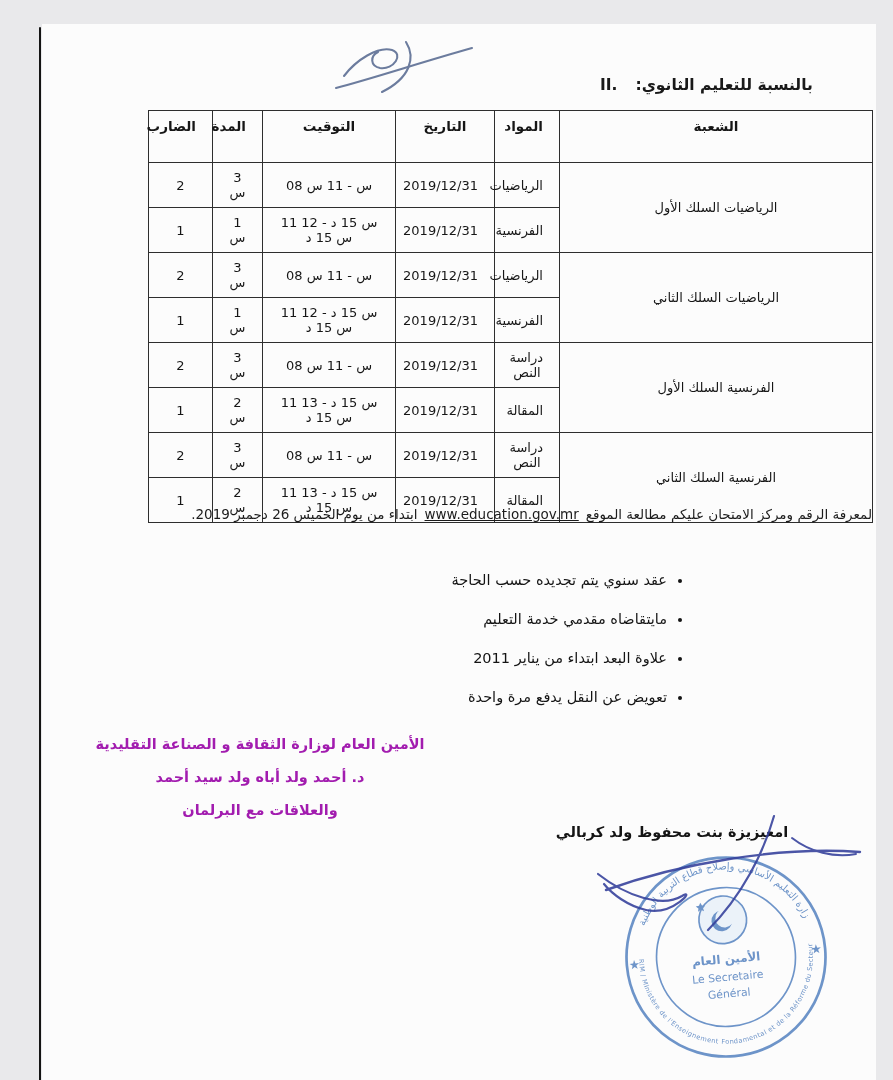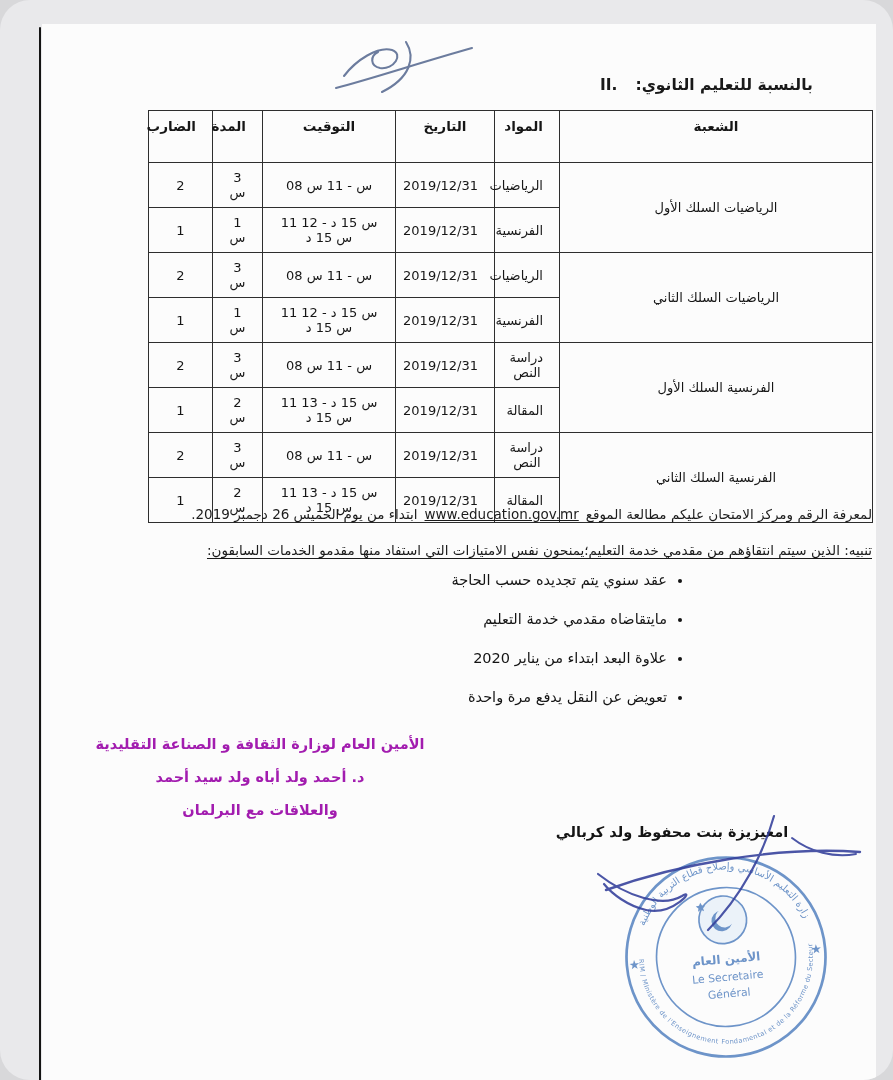--- a/index.html
+++ b/index.html
@@ -1,19 +1,19 @@
 <!DOCTYPE html>
 <html lang="ar"><head>
 <meta charset="utf-8">
 <style>
   html,body{margin:0;padding:0;background:#d8d8da;}
   .canvas{
     position:relative;width:893px;height:1080px;margin:0 auto;
     background:#e9e9eb;overflow:hidden;
-    font-family:"DejaVu Sans",sans-serif;color:#1f1f1f;border-radius:30px;
+    font-family:"DejaVu Sans",sans-serif;color:#1f1f1f;
   }
   .page{
     position:absolute;left:42px;top:24px;width:834px;height:1056px;
     background:#fcfcfc;
   }
   .scan-line{
     position:absolute;left:39px;top:27px;width:2px;height:1053px;
     background:#141414;border-radius:2px 2px 0 0;
   }
   
@@ -169,26 +169,25 @@
         <td class="timing">11 س 15 د - 13 س 15 د</td>
         <td class="duration">2 س</td>
         <td class="coef">1</td>
       </tr>
     </tbody>
   </table>
 
   <div class="note1">
     <span>لمعرفة الرقم ومركز الامتحان عليكم مطالعة الموقع</span><a class="url" href="#" style="color:#1b1b1b;">www.education.gov.mr</a><span>ابتداء من يوم الخميس 26 دجمبر 2019.</span>
   </div>
-  <div class="note2">تنبيه: الذين سيتم انتقاؤهم من مقدمي خدمة التعليم؛يمنحون نفس الامتيازات التي استفاد منها مقدمو الخدمات السابقون:</div>
 
   <ul class="points">
     <li>عقد سنوي يتم تجديده حسب الحاجة</li>
     <li>مايتقاضاه مقدمي خدمة التعليم</li>
-    <li>علاوة البعد ابتداء من يناير 2020</li>
+    <li>علاوة البعد ابتداء من يناير 2011</li>
     <li>تعويض عن النقل يدفع مرة واحدة</li>
   </ul>
 
   <div class="sig-left">
     <div>الأمين العام لوزارة الثقافة و الصناعة التقليدية</div>
     <div>د. أحمد ولد أباه ولد سيد أحمد</div>
     <div>والعلاقات مع البرلمان</div>
   </div>
 
   <div class="sig-right">

